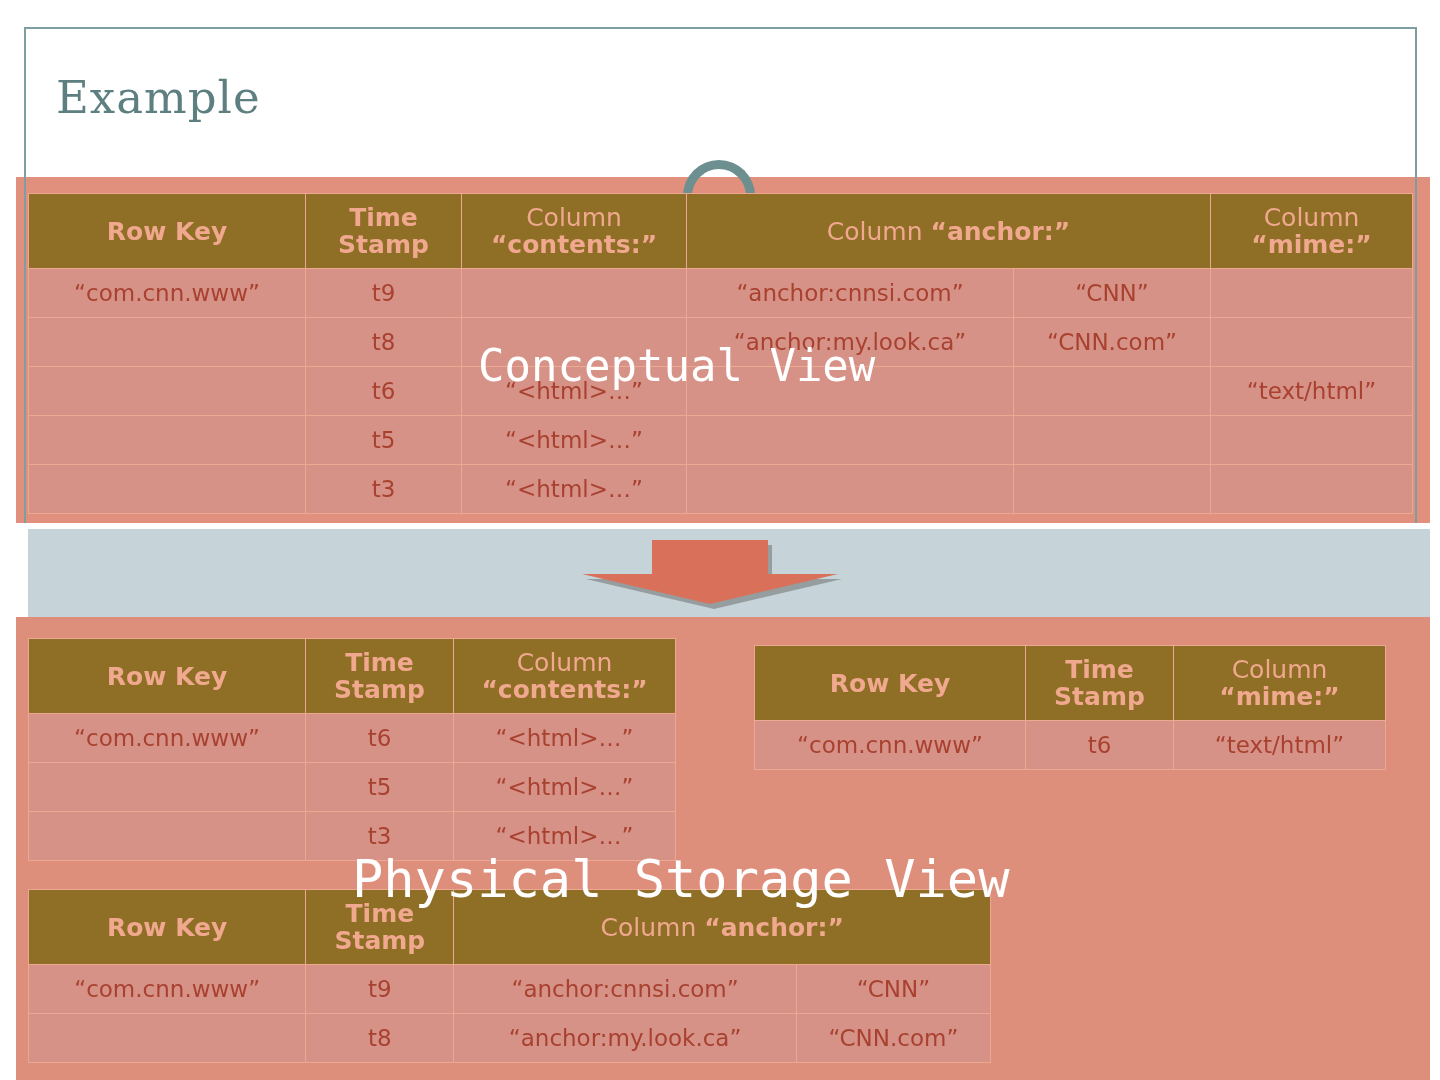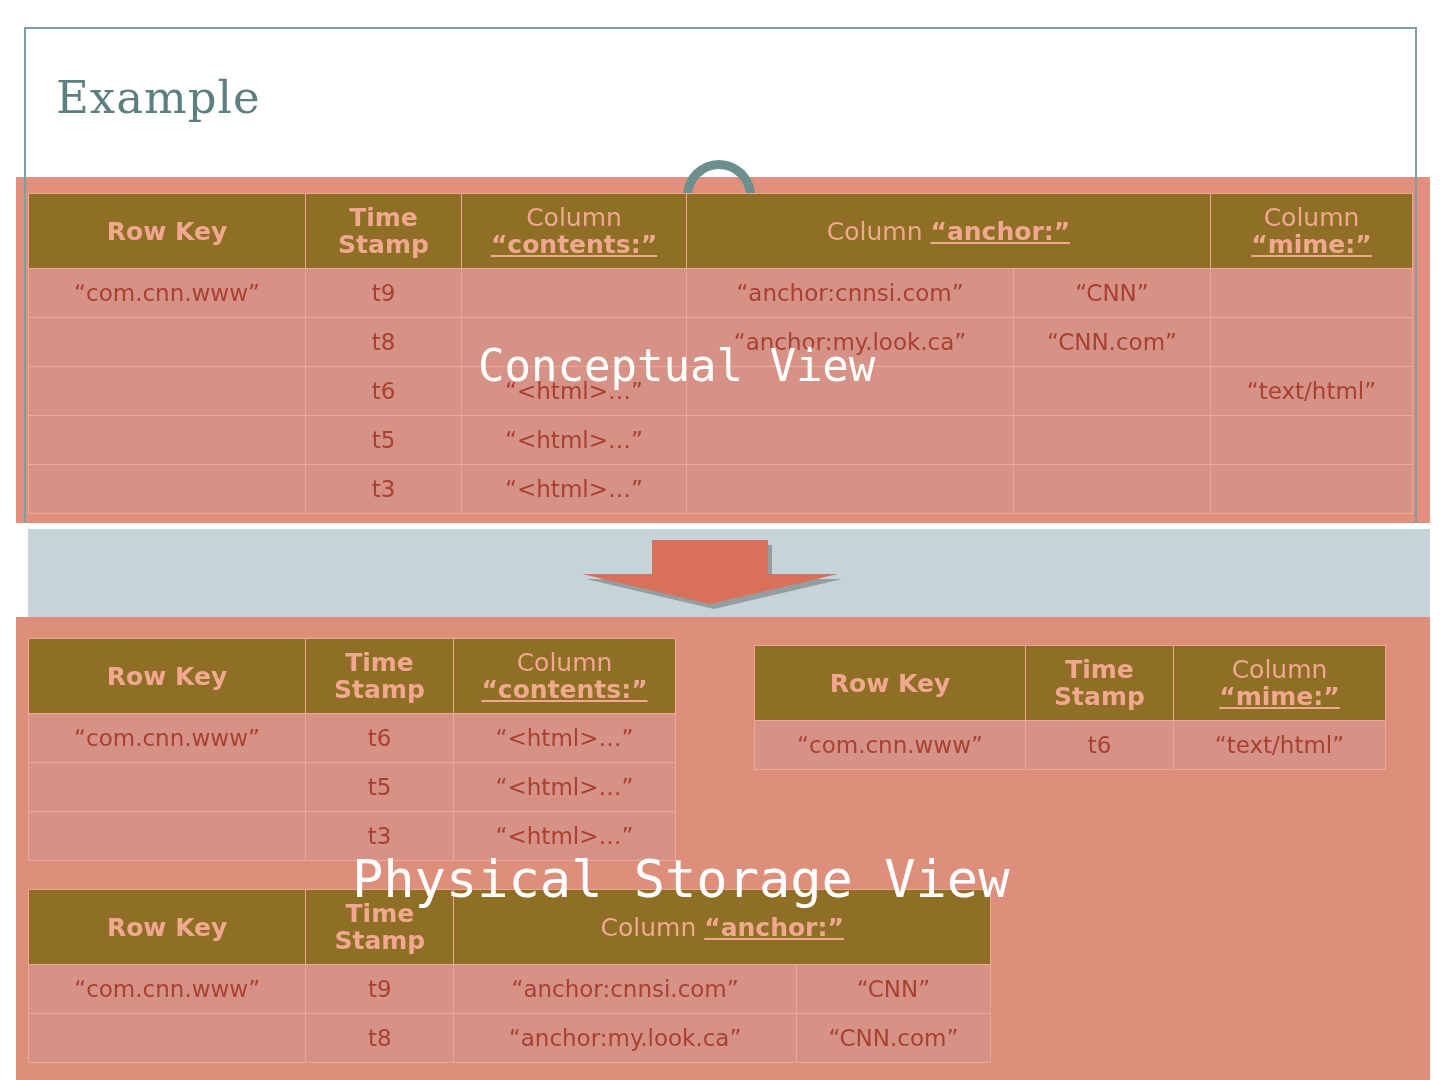--- a/index.html
+++ b/index.html
@@ -73,21 +73,21 @@
     white-space:nowrap;
     overflow:hidden;
   }
   table.hb th{
     background:#8f6f26;
     color:#f0a88e;
     font-size:25px;
     line-height:1.08;
     padding:10px 24px;
   }
-  table.hb th b{font-weight:bold;text-decoration:underline;}
+  table.hb th b{font-weight:bold;}
   table.hb th .reg{font-weight:normal;}
   td.purple{background:#967486;}
   td.salmon{background:#d79288;}
   td.left{text-align:left;}
 
   
   .overlay{
     position:absolute;color:#ffffff;
     font-family:"DejaVu Sans Mono", monospace;
     font-size:44px;letter-spacing:0px;white-space:nowrap;

